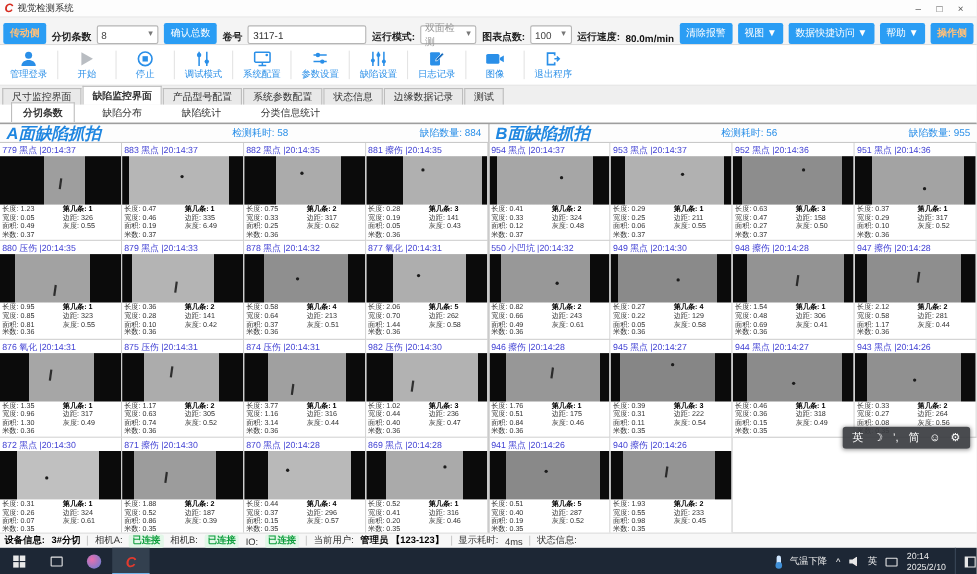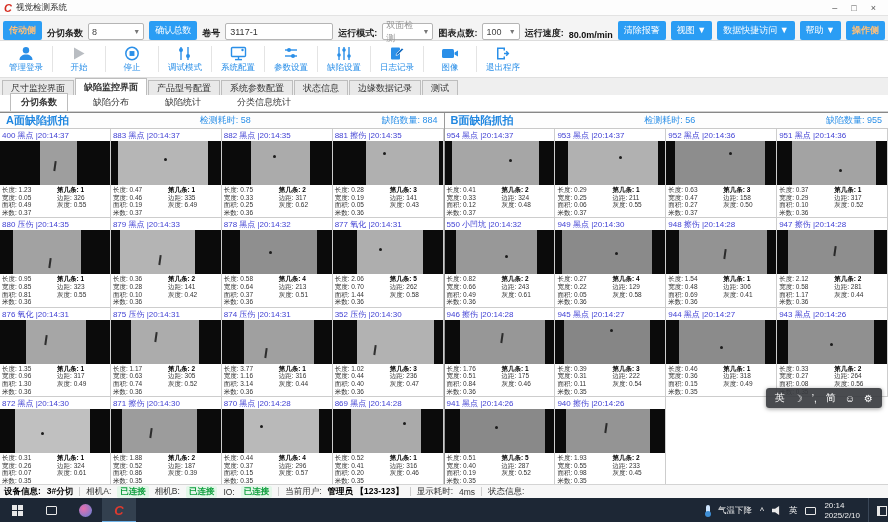--- a/index.html
+++ b/index.html
@@ -38,21 +38,21 @@
   .tab.active { background:#fff; font-weight:bold; height:17px; position:relative; z-index:2; }
   .subtabs-row { height:17px; background:#fff; display:flex; align-items:flex-end; padding-left:10px; gap:14px; border-bottom:1px solid #cfcfcf; }
   .subtab { font-size:9px; padding:2px 10px; color:#333; cursor:pointer; border:1px solid transparent; border-bottom:none; }
   .subtab.active { font-weight:bold; border-color:#bdbdbd; background:#fff; }
 
   
   .content { display:flex; height:372px; background:#fff; border-top:1px solid #888; }
   .panel { flex:1; display:flex; flex-direction:column; border-right:1px solid #9a9a9a; overflow:hidden; }
   .panel:last-child { border-right:none; }
   .panel-header { height:17px; display:flex; align-items:center; padding:0 6px; border-bottom:1px solid #c9c9c9; background:#fdfdfd; }
-  .panel-title { color:#1f86e0; font-size:11px; font-weight:bold; }
+  .panel-title { color:#1f86e0; font-size:15px; font-weight:bold;font-style:italic; }
   .panel-mid { margin-left:auto; margin-right:auto; color:#2a8fe8; font-size:9px; }
   .panel-right { color:#2a8fe8; font-size:9px; }
   .panel-body { flex:1; display:grid; grid-template-columns:repeat(4,1fr); grid-auto-rows:1fr; }
   .cell { border-right:1px solid #cdcdcd; border-bottom:1px solid #cdcdcd; display:flex; flex-direction:column; overflow:hidden; background:#fff; cursor:pointer; }
   .cell-head { font-size:8px; color:#3f3fd3; padding:1px 2px 0; white-space:nowrap; overflow:hidden; }
   .cell-img { height:44px; width:100%; position:relative; flex-shrink:0; }
   .defect-dot { position:absolute; width:3px; height:3px; background:#1c1c1c; border-radius:50%; }
   .defect-line { position:absolute; width:1.5px; height:10px; background:rgba(25,25,25,.85); transform:rotate(8deg); }
   .cell-info { flex:1; display:flex; font-size:6.5px; line-height:7.6px; padding:1px 2px; color:#333; }
   .ci-left { width:52%; }
@@ -249,21 +249,21 @@
       <span class="panel-title">A面缺陷抓拍</span>
       <span class="panel-mid">
         <span>检测耗时:</span> <span>58</span>
       </span>
       <span class="panel-right">
         <span>缺陷数量:</span> <span>884</span>
       </span>
     </div>
     <div class="panel-body" id="panel-body-0">
         <div class="cell">
-          <div class="cell-head">400 黑点 |20:14:37</div>
+          <div class="cell-head">779 黑点 |20:14:37</div>
           <div class="cell-img" style="background: linear-gradient(90deg, rgb(11, 11, 11) 0px, rgb(11, 11, 11) 36%, rgb(158, 158, 158) 36%, rgb(158, 158, 158) 70%, rgb(11, 11, 11) 70%, rgb(11, 11, 11) 100%);">
             <span class="defect-line" style="left: 49%; top: 45%;"></span>
           </div>
           <div class="cell-info">
             <div class="ci-left">
               <div>长度: 1.23</div>
               <div>宽度: 0.05</div>
               <div>面积: 0.49</div>
               <div>米数: 0.37</div>
             </div>
@@ -458,21 +458,21 @@
               <div>米数: 0.36</div>
             </div>
             <div class="ci-right">
               <div class="strip-line">第几条: 1</div>
               <div>边距: 316</div>
               <div>灰度: 0.44</div>
             </div>
           </div>
         </div>
         <div class="cell">
-          <div class="cell-head">352 压伤 |20:14:30</div>
+          <div class="cell-head">982 压伤 |20:14:30</div>
           <div class="cell-img" style="background: linear-gradient(90deg, rgb(11, 11, 11) 0px, rgb(11, 11, 11) 22%, rgb(178, 178, 178) 22%, rgb(178, 178, 178) 92%, rgb(11, 11, 11) 92%, rgb(11, 11, 11) 100%);">
             <span class="defect-line" style="left: 38%; top: 58%;"></span>
           </div>
           <div class="cell-info">
             <div class="ci-left">
               <div>长度: 1.02</div>
               <div>宽度: 0.44</div>
               <div>面积: 0.40</div>
               <div>米数: 0.36</div>
             </div>

